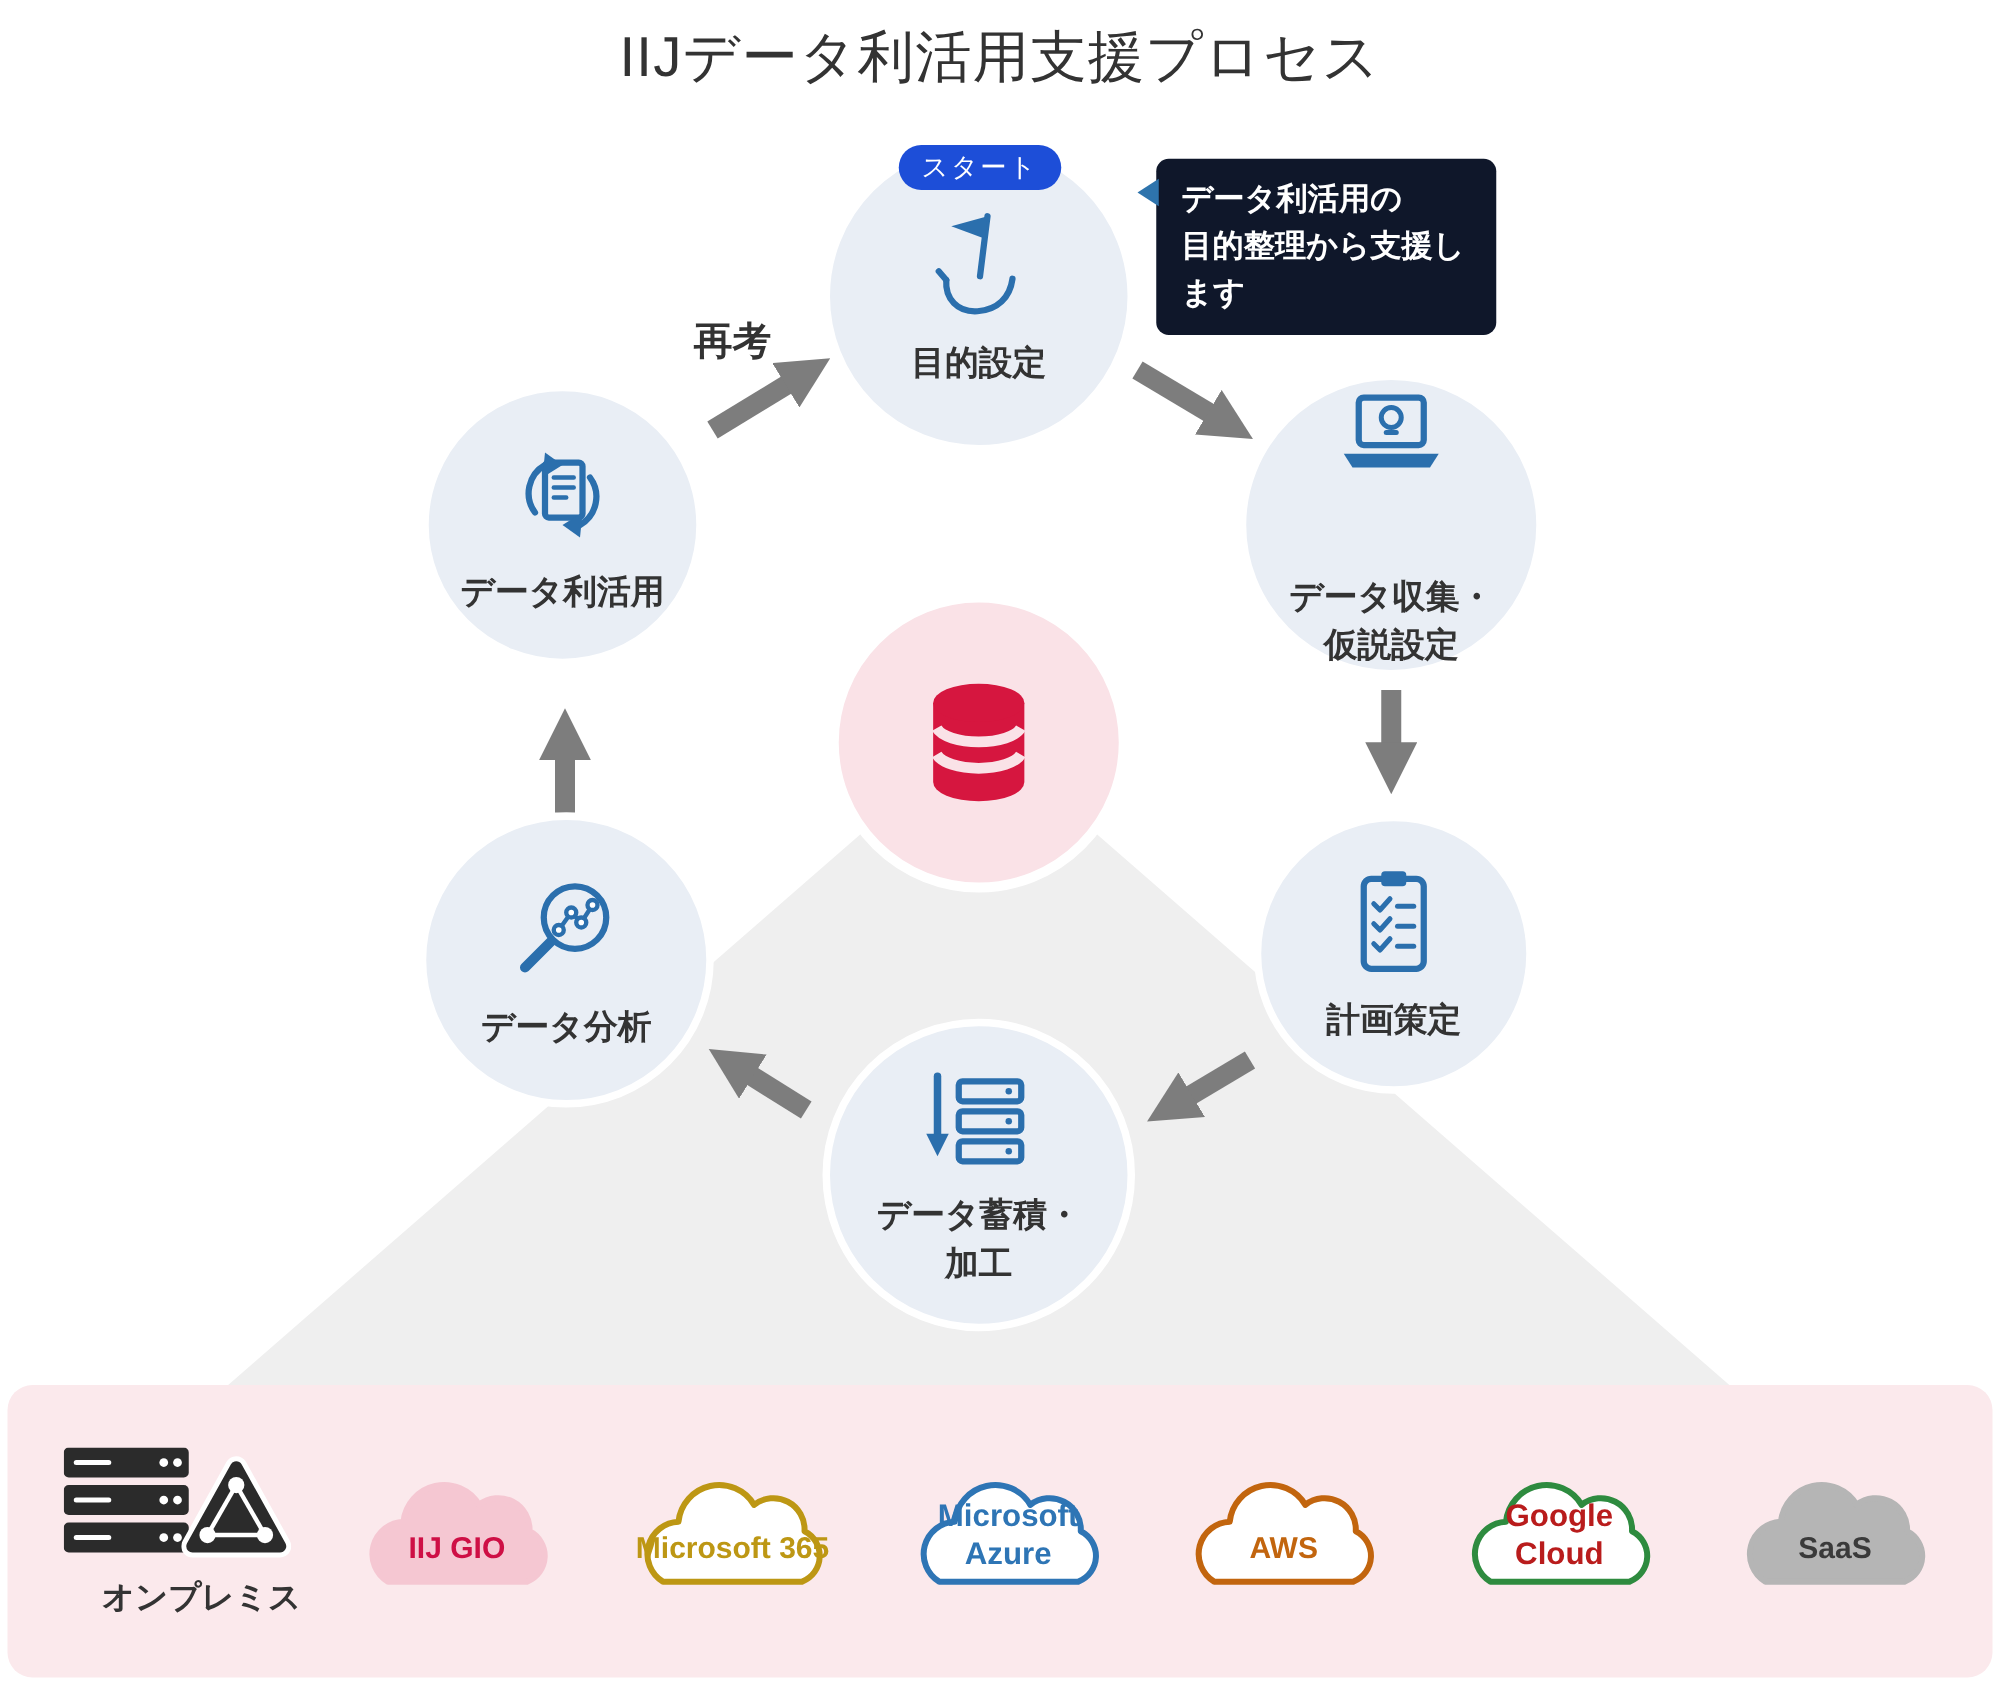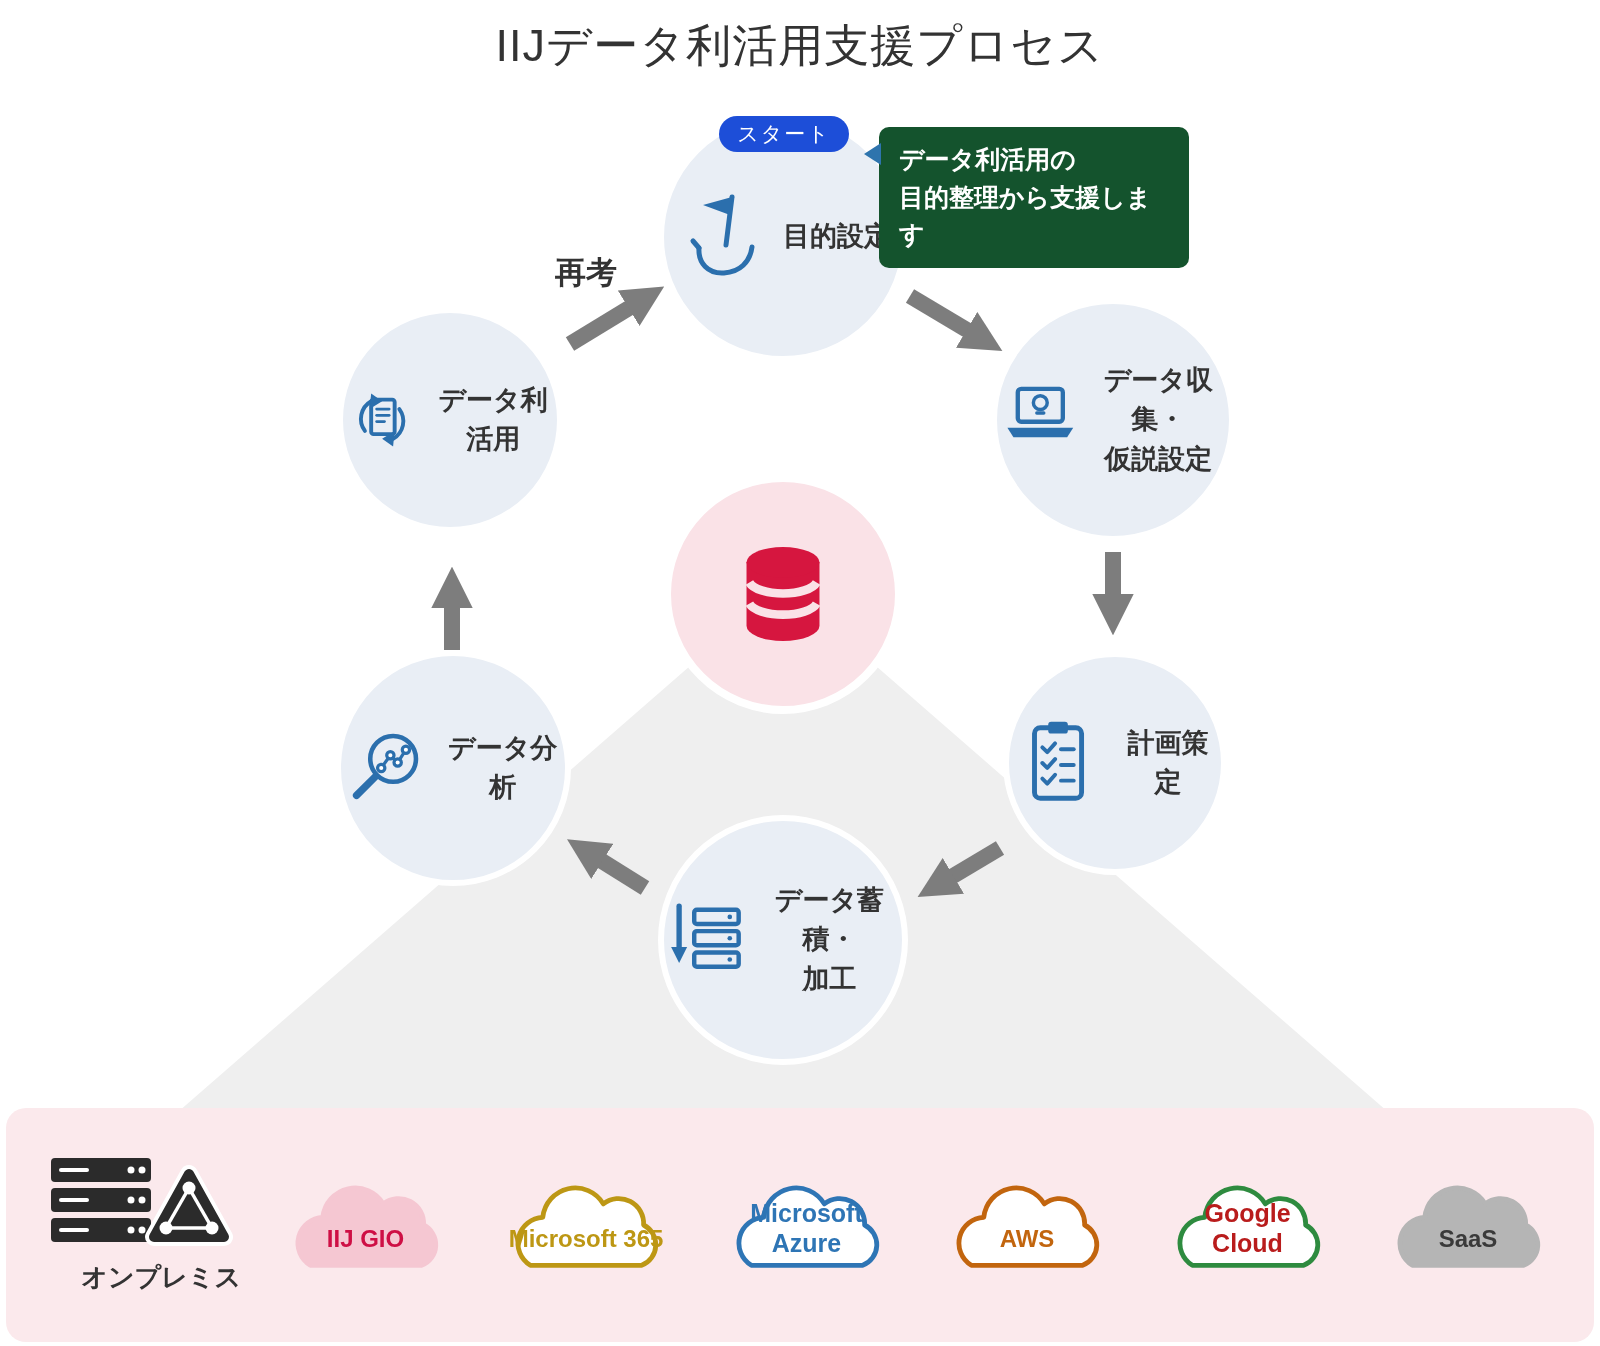--- a/index.html
+++ b/index.html
@@ -6,21 +6,21 @@
   body { background:#ffffff; font-family:"Liberation Sans","DejaVu Sans",sans-serif; }
   .stage { position:relative; width:1600px; height:1346px; background:#ffffff; overflow:hidden; }
 
   .page-title { position:absolute; top:16px; left:0; width:1600px; text-align:center;
     font-size:45px; font-weight:400; color:#333333; letter-spacing:1px; z-index:5; }
 
   .bg-triangle { position:absolute; left:0; top:0; width:1600px; height:1346px; z-index:1; }
   .arrows-layer { position:absolute; left:0; top:0; width:1600px; height:1346px; z-index:2; }
 
   .circle { position:absolute; border-radius:50%; background:#e9eef5; border:6px solid #ffffff;
-    display:flex; flex-direction:row; align-items:center; justify-content:center; gap:8px; z-index:3; }
+    display:flex; flex-direction:column; align-items:center; justify-content:center; gap:8px; z-index:3; }
   .c-purpose { left:658px; top:112px; width:250px; height:250px; }
   .c-collect { left:991px; top:298px; width:244px; height:244px; gap:4px;justify-content:space-between; }
   .c-plan    { left:1003px; top:651px; width:224px; height:224px; }
   .c-store   { left:658px; top:815px; width:250px; height:250px; gap:4px; }
   .c-analyze { left:335px; top:650px; width:236px; height:236px; }
   .c-utilize { left:337px; top:307px; width:226px; height:226px; }
   .center-circle { position:absolute; left:663px; top:474px; width:240px; height:240px;
     border-radius:50%; background:#fae2e7; border:8px solid #ffffff;
     display:flex; align-items:center; justify-content:center; z-index:3; }
 
@@ -28,21 +28,21 @@
   .step-icon .st { stroke:#2b6fad; fill:none; stroke-linecap:round; stroke-linejoin:round; }
   .step-icon .fl { fill:#2b6fad; }
   .step-icon .fw { fill:#ffffff; stroke:#2b6fad; }
   .step-label { font-size:27px; font-weight:700; color:#333333; text-align:center;
     line-height:1.45; white-space:pre-line; }
 
   .badge { position:absolute; left:719px; top:116px; width:130px; height:36px; border-radius:18px;
     background:#1d4ed8; color:#ffffff; font-size:21px; font-weight:400; letter-spacing:2px;
     display:flex; align-items:center; justify-content:center; z-index:6; }
 
-  .tooltip { position:absolute; left:879px; top:127px; width:310px; background:#14532d;
+  .tooltip { position:absolute; left:925px; top:127px; width:272px; background:#0f172a;
     border-radius:10px; padding:14px 20px; z-index:6; }
   .tooltip::before { content:""; position:absolute; left:-15px; top:16px;
     border-top:11px solid transparent; border-bottom:11px solid transparent;
     border-right:17px solid #2e74ad; }
   .tooltip-text { color:#ffffff; font-size:25px; font-weight:700; line-height:1.5; white-space:pre-line; }
 
   .rework { position:absolute; left:536px; top:252px; width:100px; text-align:center;
     font-size:31px; font-weight:700; color:#333333; z-index:5; }
 
   .band { position:absolute; left:6px; top:1108px; width:1588px; height:234px;

